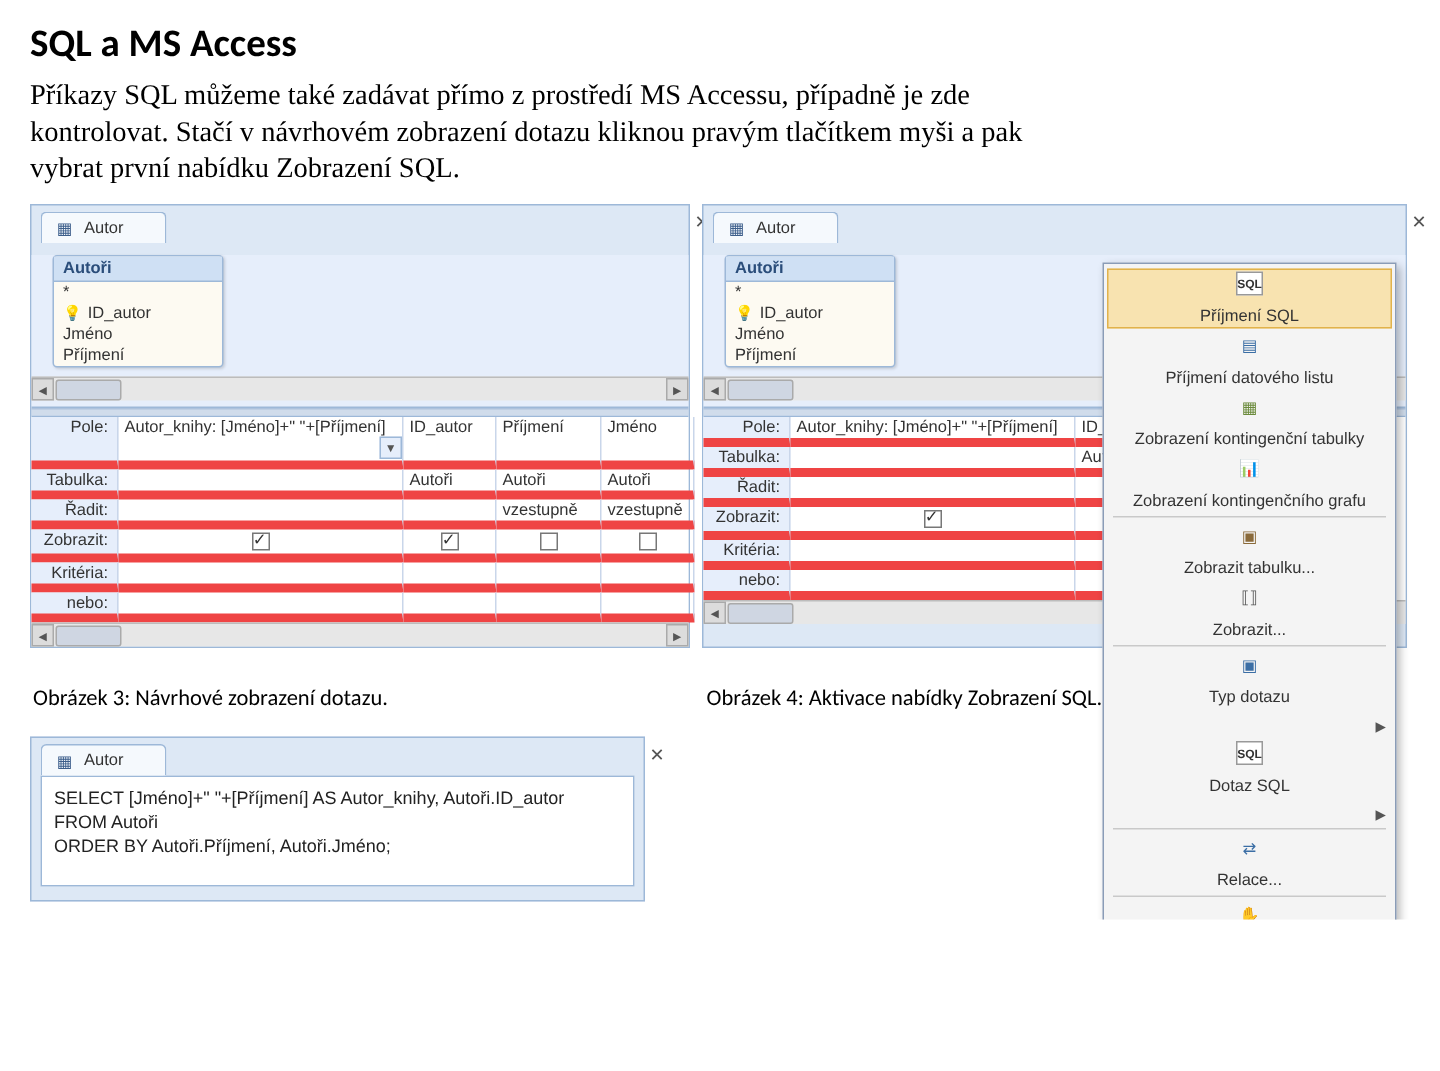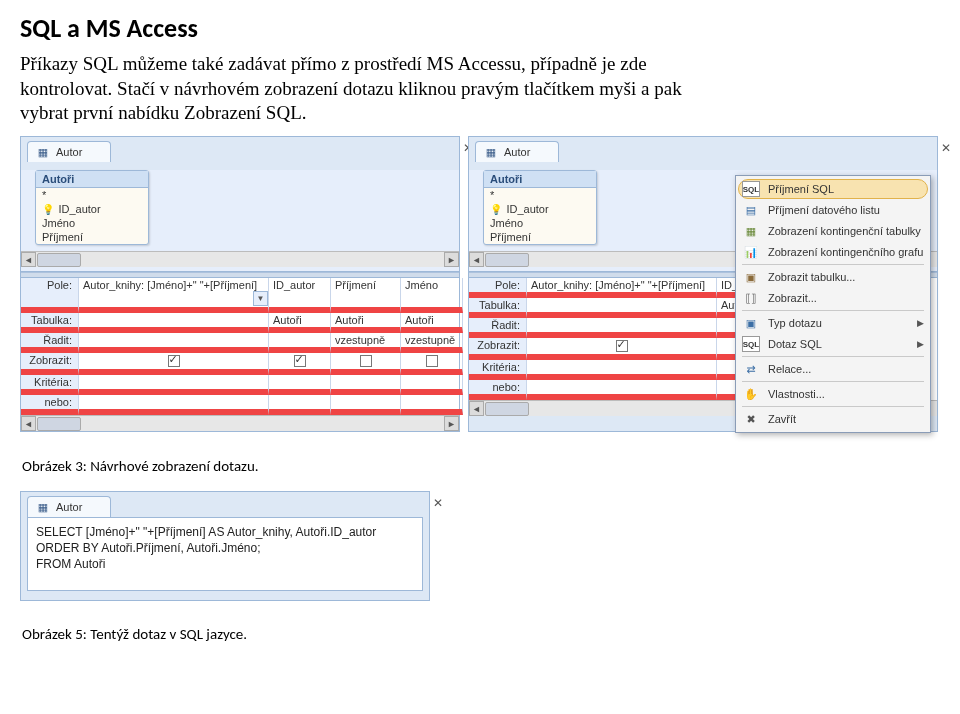--- a/index.html
+++ b/index.html
@@ -160,21 +160,22 @@
     width: 190px;
     padding: 2px;
     z-index: 5;
   }
   .ctxmenu .item {
     display: flex;
     align-items: center;
     gap: 8px;
     padding: 2px 4px;
     margin: 1px 0;
-    border-radius: 10px;
+    border-radius: 0;
+    flex-direction: column;
   }
   .ctxmenu .item.hl {
     background: #f8e3b0;
     border: 1px solid #e1b24b;
     padding: 1px 3px;
   }
   .ctxmenu .sep {
     border-top: 1px solid #c9c9c9;
     margin: 2px 4px;
   }
@@ -441,31 +442,31 @@
             <span style="color: rgb(85, 85, 85);">✖</span>
           </span>
           <span>Zavřít</span>
         </div>
       </div>
   </div>
 </div>
 
 <div class="figrow">
   <div style="width:440px;" class="caption">Obrázek 3: Návrhové zobrazení dotazu.</div>
+  <div style="width:470px;" class="caption">Obrázek 4: Aktivace nabídky Zobrazení SQL.</div>
 </div>
 
 <div class="fig3wrap">
   <div class="access fig3">
     <div class="tabline">
       <div class="tab">
         <span class="queryico">▦</span>
         <span>Autor</span>
       </div>
       <span class="tab-x">✕</span>
     </div>
     <div class="sqlarea">
       <div>SELECT [Jméno]+" "+[Příjmení] AS Autor_knihy, Autoři.ID_autor</div>
+      <div>FROM Autoři</div>
       <div>ORDER BY Autoři.Příjmení, Autoři.Jméno;</div>
-      <div>FROM Autoři</div>
     </div>
   </div>
-  <div class="caption" style="margin-top:24px;">Obrázek 5: Tentýž dotaz v SQL jazyce.</div>
 </div>
 
 </body></html>

